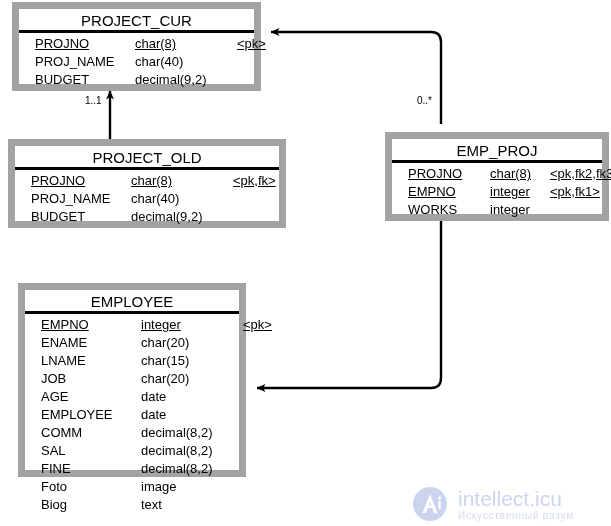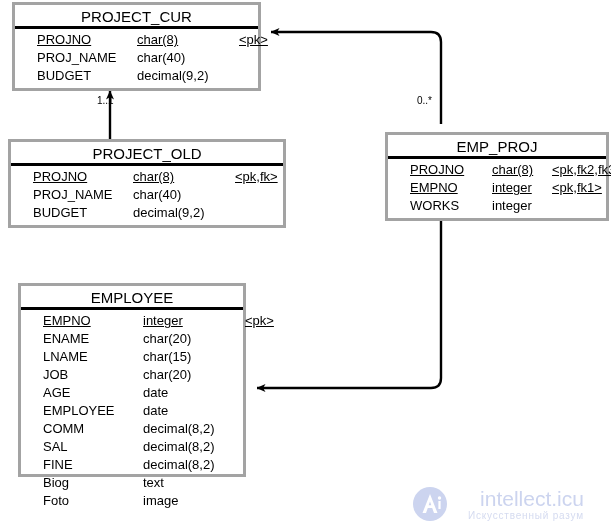--- a/index.html
+++ b/index.html
@@ -30,35 +30,35 @@
     width: 611px;
     height: 526px;
     pointer-events: none;
   }
 
   
   .entity {
     position: absolute;
     box-sizing: border-box;
     background: #ffffff;
-    border: 3px solid #a3a3a3;
+    border: 7px solid #a3a3a3;
   }
   .entity-header {
     box-sizing: border-box;
     height: 24px;
     border-bottom: 3px solid #000000;
     text-align: center;
     font-size: 15px;
     line-height: 23px;
     white-space: nowrap;
     overflow: hidden;
   }
   .entity-body {
     box-sizing: border-box;
-    padding: 2px 0 3px 18px;
+    padding: 2px 0 3px 12px;
   }
   .attr-row {
     display: block;
     position: relative;
     height: 18px;
     line-height: 18px;
     white-space: nowrap;
     font-size: 13px;
   }
   .attr-name,
@@ -94,23 +94,22 @@
 
   
   #watermark {
     position: absolute;
     left: 412px;
     top: 483px;
     width: 196px;
     height: 42px;
     display: flex;
     align-items: center;
-    gap: 20px;
+    gap: 10px;
     opacity: 1;
-    text-align: right;
   }
   #watermark .wm-logo {
     width: 36px;
     height: 36px;
     flex: 0 0 36px;
   }
   #watermark .wm-text {
     display: flex;
     flex-direction: column;
     justify-content: center;
@@ -147,21 +146,21 @@
 
     <g>
       <path d="M441,124 L441,42 Q441,32 431,32 L271,32" stroke="#000000" stroke-width="2.4" fill="none" marker-end="url(#arrowhead)"></path>
     </g>
 
     <g>
       <path d="M441,212 L441,378 Q441,388 431,388 L257,388" stroke="#000000" stroke-width="2.4" fill="none" marker-end="url(#arrowhead)"></path>
     </g>
   </svg>
 
-  <div class="cardinality" style="left:97px; top:95px;text-align:right;">1..1</div>
+  <div class="cardinality" style="left:85px; top:95px;text-align:right;">1..1</div>
 
   <div class="cardinality" style="left:417px; top:95px;">0..*</div>
 
   <div class="entity" id="entity-project-cur" style="left:12px; top:2px; width:249px; height:89px;">
     <div class="entity-header">PROJECT_CUR</div>
     <div class="entity-body cols-a">
       <div class="attr-row pk">
         <span class="attr-name">PROJNO</span>
         <span class="attr-type">char(8)</span>
         <span class="attr-key">&lt;pk&gt;</span>
@@ -255,26 +254,26 @@
       </div>
       <div class="attr-row">
         <span class="attr-name">SAL</span>
         <span class="attr-type">decimal(8,2)</span>
       </div>
       <div class="attr-row">
         <span class="attr-name">FINE</span>
         <span class="attr-type">decimal(8,2)</span>
       </div>
       <div class="attr-row">
+        <span class="attr-name">Foto</span>
+        <span class="attr-type">image</span>
+      </div>
+      <div class="attr-row">
         <span class="attr-name">Biog</span>
         <span class="attr-type">text</span>
-      </div>
-      <div class="attr-row">
-        <span class="attr-name">Foto</span>
-        <span class="attr-type">image</span>
       </div>
     </div>
   </div>
 
   <div id="watermark">
     <svg class="wm-logo" viewBox="0 0 36 36" width="36" height="36">
       <circle cx="18" cy="18" r="17" fill="#ccd4ef"></circle>
       <path d="M18 8 L25.5 27 L22 27 L20.2 22 L15.8 22 L14 27 L10.5 27 Z
                M16.7 19.3 L19.3 19.3 L18 15.6 Z" fill="#ffffff"></path>
       <circle cx="27.5" cy="12" r="1.7" fill="#ffffff"></circle>

